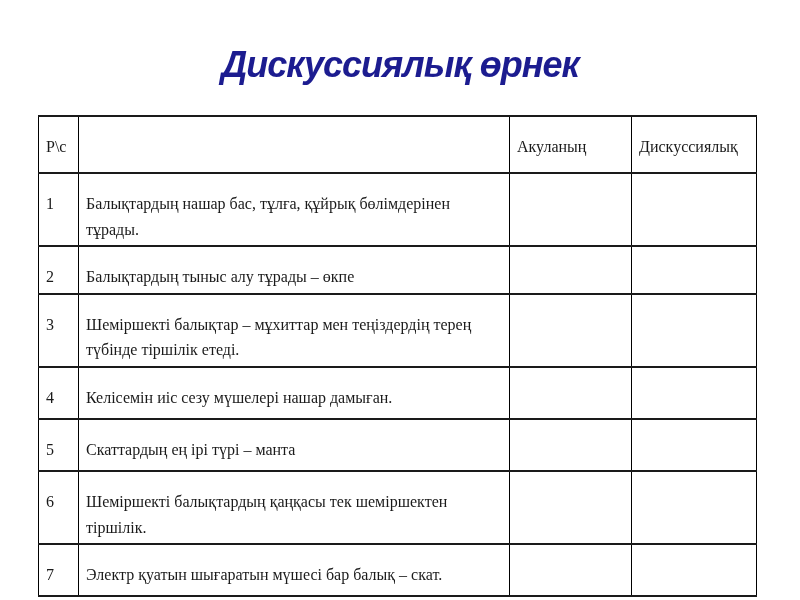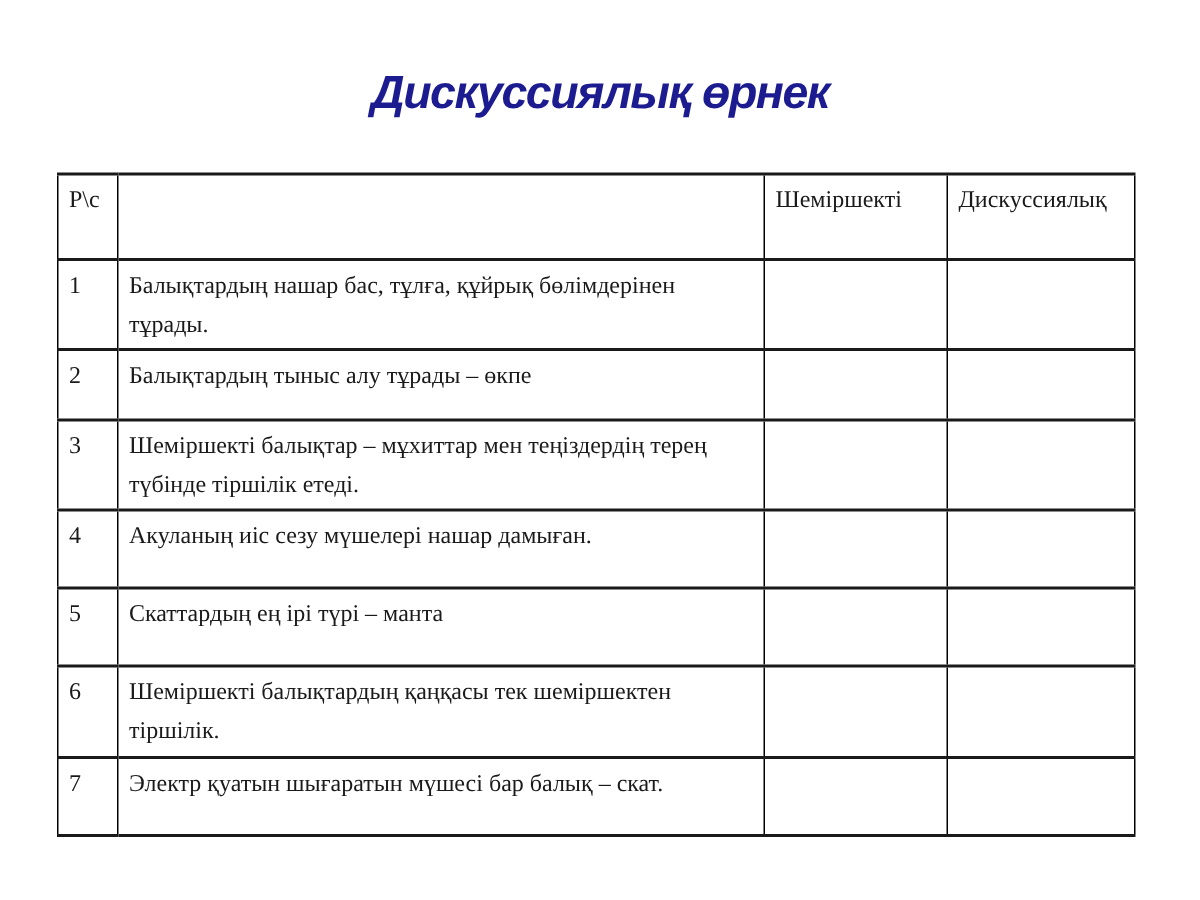--- a/index.html
+++ b/index.html
@@ -19,21 +19,21 @@
   }
   .slide-title {
     position: absolute;
     top: 44px;
     left: 0;
     width: 800px;
     text-align: center;
     font-family: "Liberation Sans", sans-serif;
     font-weight: bold;
     font-style: italic;
-    font-size: 31px;
+    font-size: 36px;
     letter-spacing: -1px;
     color: #1c1c90;
     margin: 0;
     white-space: nowrap;
   }
   table.discussion {
     position: absolute;
     left: 38px;
     top: 115px;
     width: 718px;
@@ -49,21 +49,21 @@
   table.discussion col.c-disagree { width: 125px; }
   table.discussion th,
   table.discussion td {
     border-left: 1px solid #000;
     border-right: 1px solid #000;
     border-top: 2px solid #1a1a1a;
     border-bottom: 2px solid #1a1a1a;
     vertical-align: top;
     text-align: left;
     font-weight: normal;
-    padding: 4px 6px 3px 7px;
+    padding: 17px 6px 3px 7px;
     line-height: 1.6;
     overflow: hidden;
   }
   tr.r-head { height: 57px; }
   tr.r-1 { height: 52px; }
   tr.r-2 { height: 47px; }
   tr.r-3 { height: 53px; }
   tr.r-4 { height: 52px; }
   tr.r-5 { height: 52px; }
   tr.r-6 { height: 53px; }
@@ -80,21 +80,21 @@
     <colgroup>
       <col class="c-num">
         <col class="c-text">
         <col class="c-agree">
         <col class="c-disagree">
     </colgroup>
     <thead>
       <tr class="r-head">
         <th>Р\с</th>
         <th></th>
-        <th>Шеміршекті</th>
+        <th>Акуланың</th>
         <th>Дискуссиялық</th>
       </tr>
     </thead>
     <tbody>
       <tr class="r-1">
         <td>1</td>
         <td>Балықтардың нашар бас, тұлға, құйрық бөлімдерінен тұрады.</td>
         <td></td>
         <td></td>
       </tr>
@@ -105,21 +105,21 @@
         <td></td>
       </tr>
       <tr class="r-3">
         <td>3</td>
         <td>Шеміршекті балықтар – мұхиттар мен теңіздердің терең түбінде тіршілік етеді.</td>
         <td></td>
         <td></td>
       </tr>
       <tr class="r-4">
         <td>4</td>
-        <td>Акуланың иіс сезу мүшелері нашар дамыған.</td>
+        <td>Келісемін иіс сезу мүшелері нашар дамыған.</td>
         <td></td>
         <td></td>
       </tr>
       <tr class="r-5">
         <td>5</td>
         <td>Скаттардың ең ірі түрі – манта</td>
         <td></td>
         <td></td>
       </tr>
       <tr class="r-6">

